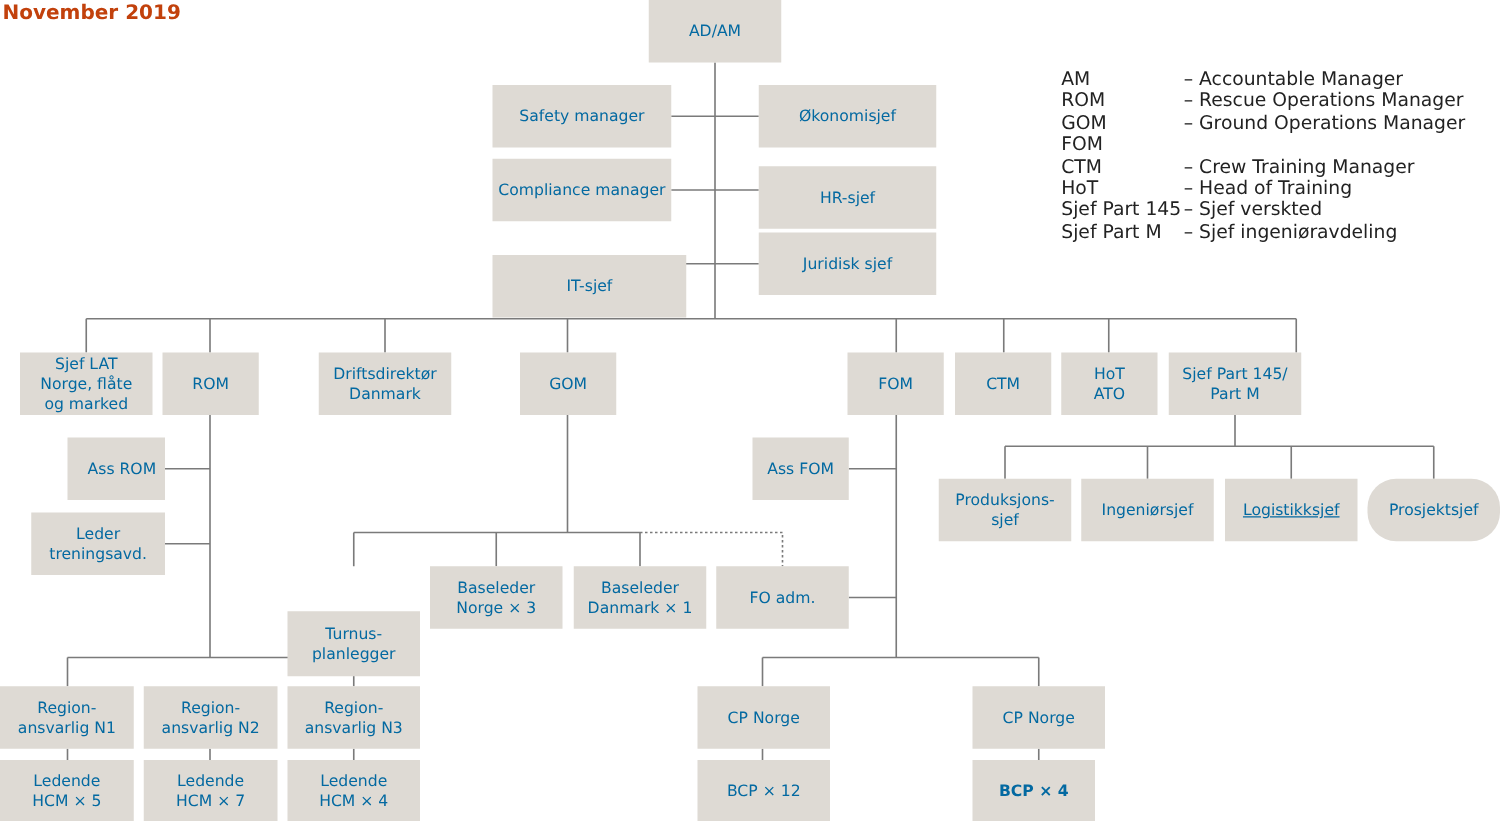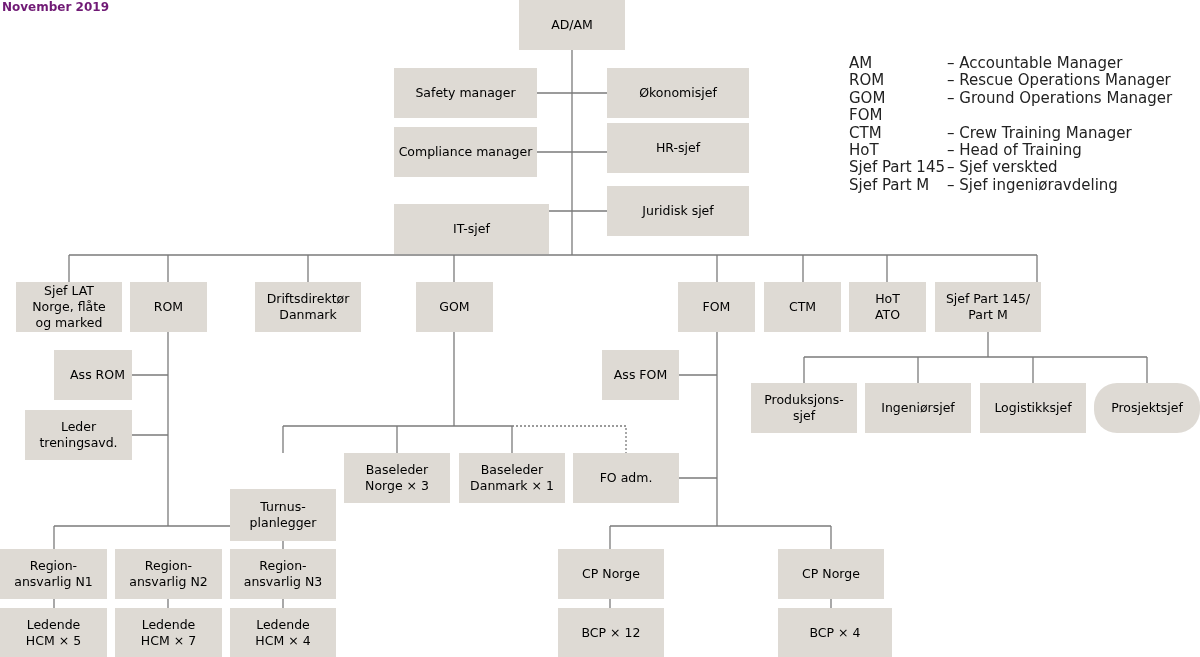--- a/index.html
+++ b/index.html
@@ -1,22 +1,22 @@
 <!DOCTYPE html>
 <html><head>
 <meta charset="utf-8">
 <style>
   html, body { margin:0; padding:0; background:#ffffff; }
   body { width:1200px; height:657px; position:relative; overflow:hidden;
          font-family:"DejaVu Sans", sans-serif; color:#2a2a2a; }
-  .title { position:absolute; left:2px; top:0px; font-weight:bold; font-size:12px; color:#701a75; }
+  .title { position:absolute; left:2px; top:0px; font-weight:bold; font-size:16px; color:#c2410c; }
   svg.lines { position:absolute; left:0; top:0; }
   .box { position:absolute; background:#dedad4; display:flex; align-items:center;
          justify-content:center; text-align:center; font-size:12.5px; line-height:16px;
-         color:#000000; white-space:pre-line; box-sizing:border-box; padding:0 3px; }
+         color:#0369a1; white-space:pre-line; box-sizing:border-box; padding:0 3px; }
   .legend { position:absolute; left:849px; top:55px; font-size:15px; line-height:17.4px; color:#222; }
   .legend .row { display:flex; }
   .legend .abbr { width:98px; }
 </style>
 </head>
 <body>
 
 <div class="title">November 2019</div>
 
 <svg class="lines" width="1200" height="657" stroke="#7a7a7a" stroke-width="1.3" fill="none">
@@ -69,21 +69,21 @@
   <line x1="1033" y1="357" x2="1033" y2="383"></line>
   <line x1="1147" y1="357" x2="1147" y2="383"></line>
 </svg>
 
 <div class="box" style="left:519px;top:0;width:106px;height:50px;">AD/AM</div>
 
 <div class="box" style="left:394px;top:68px;width:143px;height:50px;">Safety manager</div>
 <div class="box" style="left:394px;top:127px;width:143px;height:50px;">Compliance manager</div>
 <div class="box" style="left:394px;top:204px;width:155px;height:50px;">IT-sjef</div>
 <div class="box" style="left:607px;top:68px;width:142px;height:50px;">Økonomisjef</div>
-<div class="box" style="left:607px;top:123px;width:142px;height:50px;">HR-sjef</div>
+<div class="box" style="left:607px;top:133px;width:142px;height:50px;">HR-sjef</div>
 <div class="box" style="left:607px;top:186px;width:142px;height:50px;">Juridisk sjef</div>
 
 <div class="box" style="left:16px;top:282px;width:106px;height:50px;">Sjef LAT
 Norge, flåte
 og marked</div>
 <div class="box" style="left:130px;top:282px;width:77px;height:50px;">ROM</div>
 <div class="box" style="left:255px;top:282px;width:106px;height:50px;">Driftsdirektør
 Danmark</div>
 <div class="box" style="left:416px;top:282px;width:77px;height:50px;">GOM</div>
 <div class="box" style="left:678px;top:282px;width:77px;height:50px;">FOM</div>
@@ -114,26 +114,26 @@
 <div class="box" style="left:344px;top:453px;width:106px;height:50px;">Baseleder
 Norge × 3</div>
 <div class="box" style="left:459px;top:453px;width:106px;height:50px;">Baseleder
 Danmark × 1</div>
 <div class="box" style="left:573px;top:453px;width:106px;height:50px;">FO adm.</div>
 
 <div class="box" style="left:602px;top:350px;width:77px;height:50px;">Ass FOM</div>
 <div class="box" style="left:558px;top:549px;width:106px;height:50px;">CP Norge</div>
 <div class="box" style="left:778px;top:549px;width:106px;height:50px;">CP Norge</div>
 <div class="box" style="left:558px;top:608px;width:106px;height:49px;">BCP × 12</div>
-<div class="box" style="left:778px;top:608px;width:114px;height:49px;">BCP × 4</div>
+<div class="box" style="left:778px;top:608px;width:98px;height:49px;font-weight:bold;">BCP × 4</div>
 
 <div class="box" style="left:751px;top:383px;width:106px;height:50px;">Produksjons-
 sjef</div>
 <div class="box" style="left:865px;top:383px;width:106px;height:50px;">Ingeniørsjef</div>
-<div class="box" style="left:980px;top:383px;width:106px;height:50px;">Logistikksjef</div>
+<div class="box" style="left:980px;top:383px;width:106px;height:50px;text-decoration:underline;">Logistikksjef</div>
 <div class="box" style="left:1094px;top:383px;width:106px;height:50px;border-radius:23px;">Prosjektsjef</div>
 
 <div class="legend">
   <div class="row">
       <span class="abbr">AM</span>
       <span>– Accountable Manager</span>
     </div>
   <div class="row">
       <span class="abbr">ROM</span>
       <span>– Rescue Operations Manager</span>

